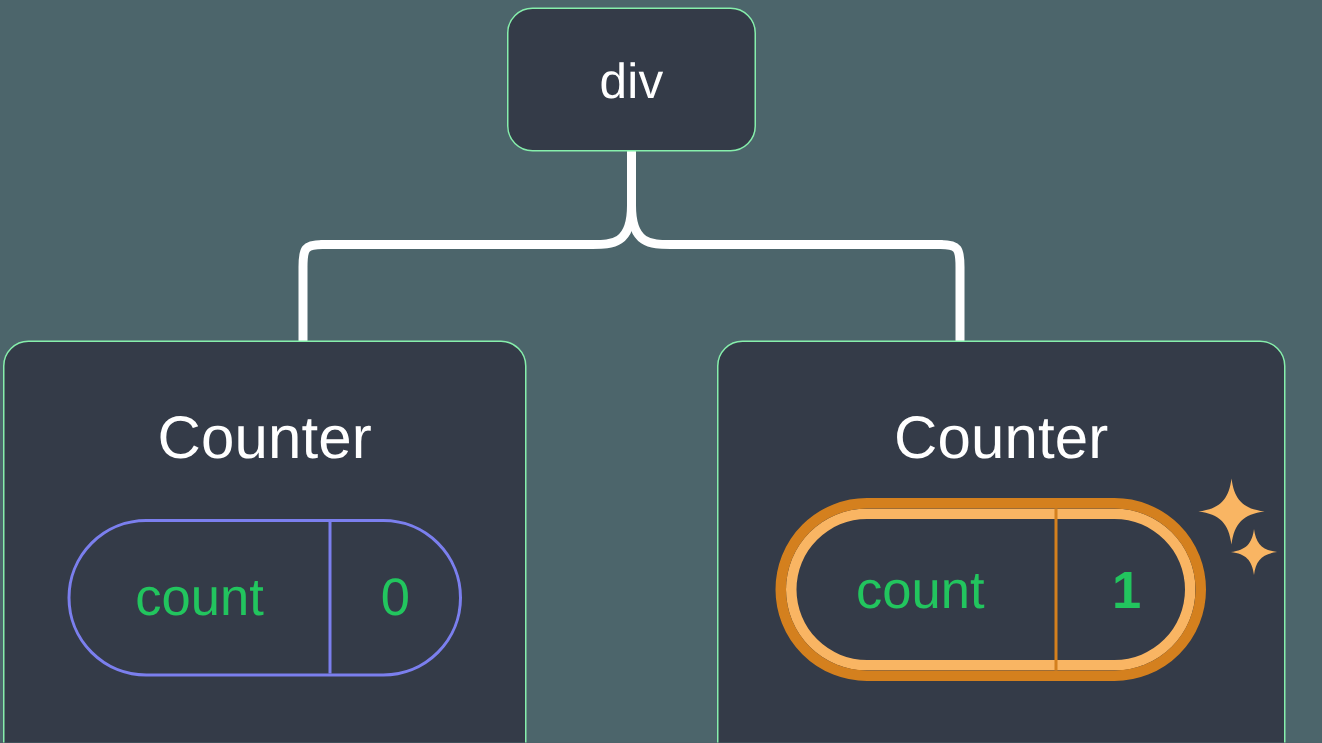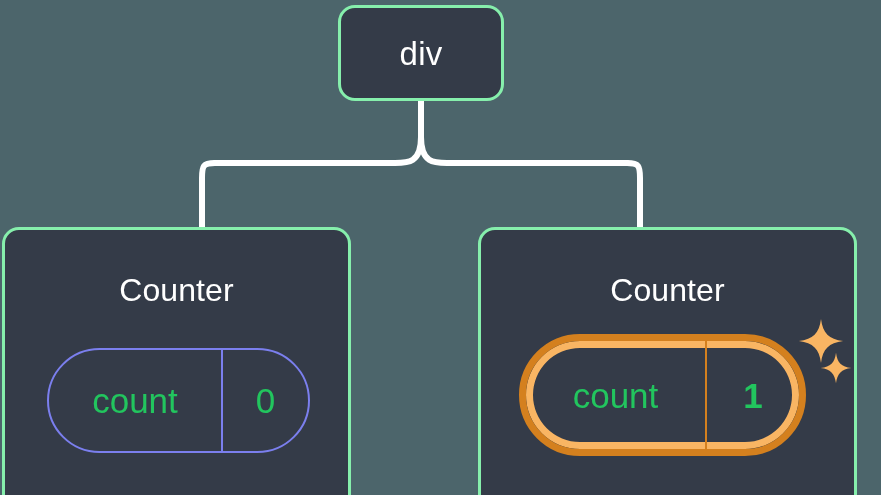--- a/index.html
+++ b/index.html
@@ -30,21 +30,21 @@
     width: 881px;
     height: 495px;
     pointer-events: none;
   }
 
   
   .node {
     position: absolute;
     box-sizing: border-box;
     background: #343b48;
-    border: 3px solid #86efac;
+    border: 1px solid #86efac;
     border-radius: 17px;
     display: flex;
     flex-direction: column;
     align-items: center;
   }
 
   
   #node-div {
     left: 338px;
     top: 5px;
@@ -63,21 +63,21 @@
   .node-counter {
     top: 227px;
     height: 300px;           
     border-radius: 17px;
     padding-top: 44px;
   }
   #node-counter-left  { left: 2px;   width: 349px; }
   #node-counter-right { left: 478px; width: 379px; }
 
   .node-counter .node-label {
-    font-size: 32px;
+    font-size: 40px;
     color: #ffffff;
     line-height: 1;
     letter-spacing: 0.1px;
   }
 
   
   .pill-wrap {
     position: absolute;
   }
   .pill {

